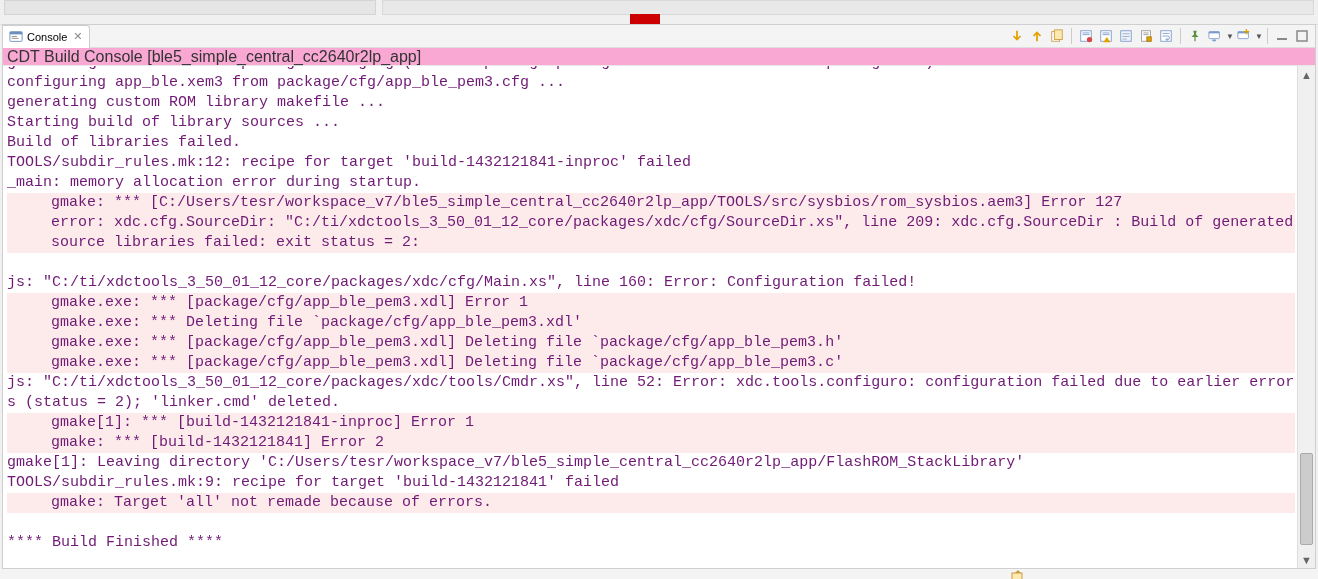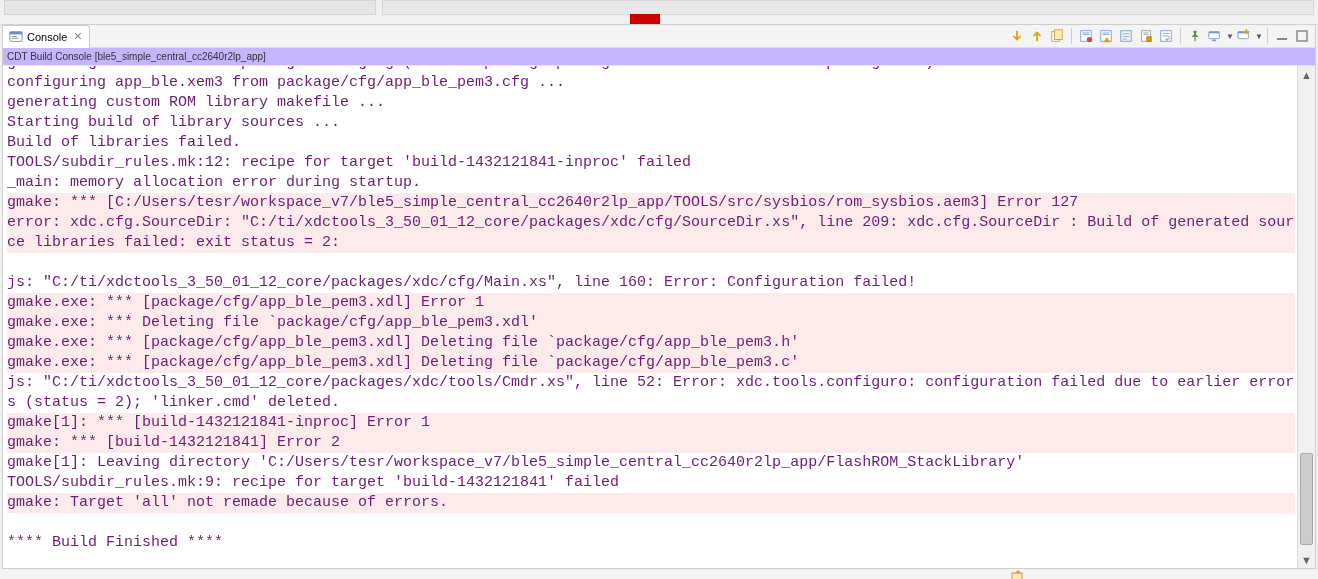--- a/index.html
+++ b/index.html
@@ -88,23 +88,23 @@
     justify-content: center;
     cursor: pointer;
   }
   .toolbar .sep {
     width: 1px; height: 16px; background: #ccc; margin: 0 3px;
   }
 
   .subheader {
     height: 17px;
     padding: 0 4px;
-    font-size: 10px;
+    font-size: 16px;
     color: #333;
-    background: #c4b5fd;
+    background: #f9a8d4;
     border-bottom: 1px solid #e8e8e8;
     display: flex;
     align-items: center;
   }
 
   .console-body {
     flex: 1;
     position: relative;
     overflow: hidden;
     background: #fff;
@@ -113,21 +113,21 @@
     position: absolute;
     left: 4px; top: 0; right: 20px;
     font-family: "Consolas","Courier New",monospace;
     font-size: 15px;
     line-height: 20px;
     color: #701a75;
     white-space: pre-wrap;
     word-break: break-all;
   }
   .lines .line { display:block; }
-  .lines .err { background: #fdebeb; }
+  .lines .err { background: #fdebeb; padding-left: 44px; }
 
   .vscroll {
     position: absolute;
     right: 0; top: 0; bottom: 0;
     width: 17px;
     background: #f0f0f0;
     border-left: 1px solid #ddd;
     display: flex;
     flex-direction: column;
     align-items: center;

